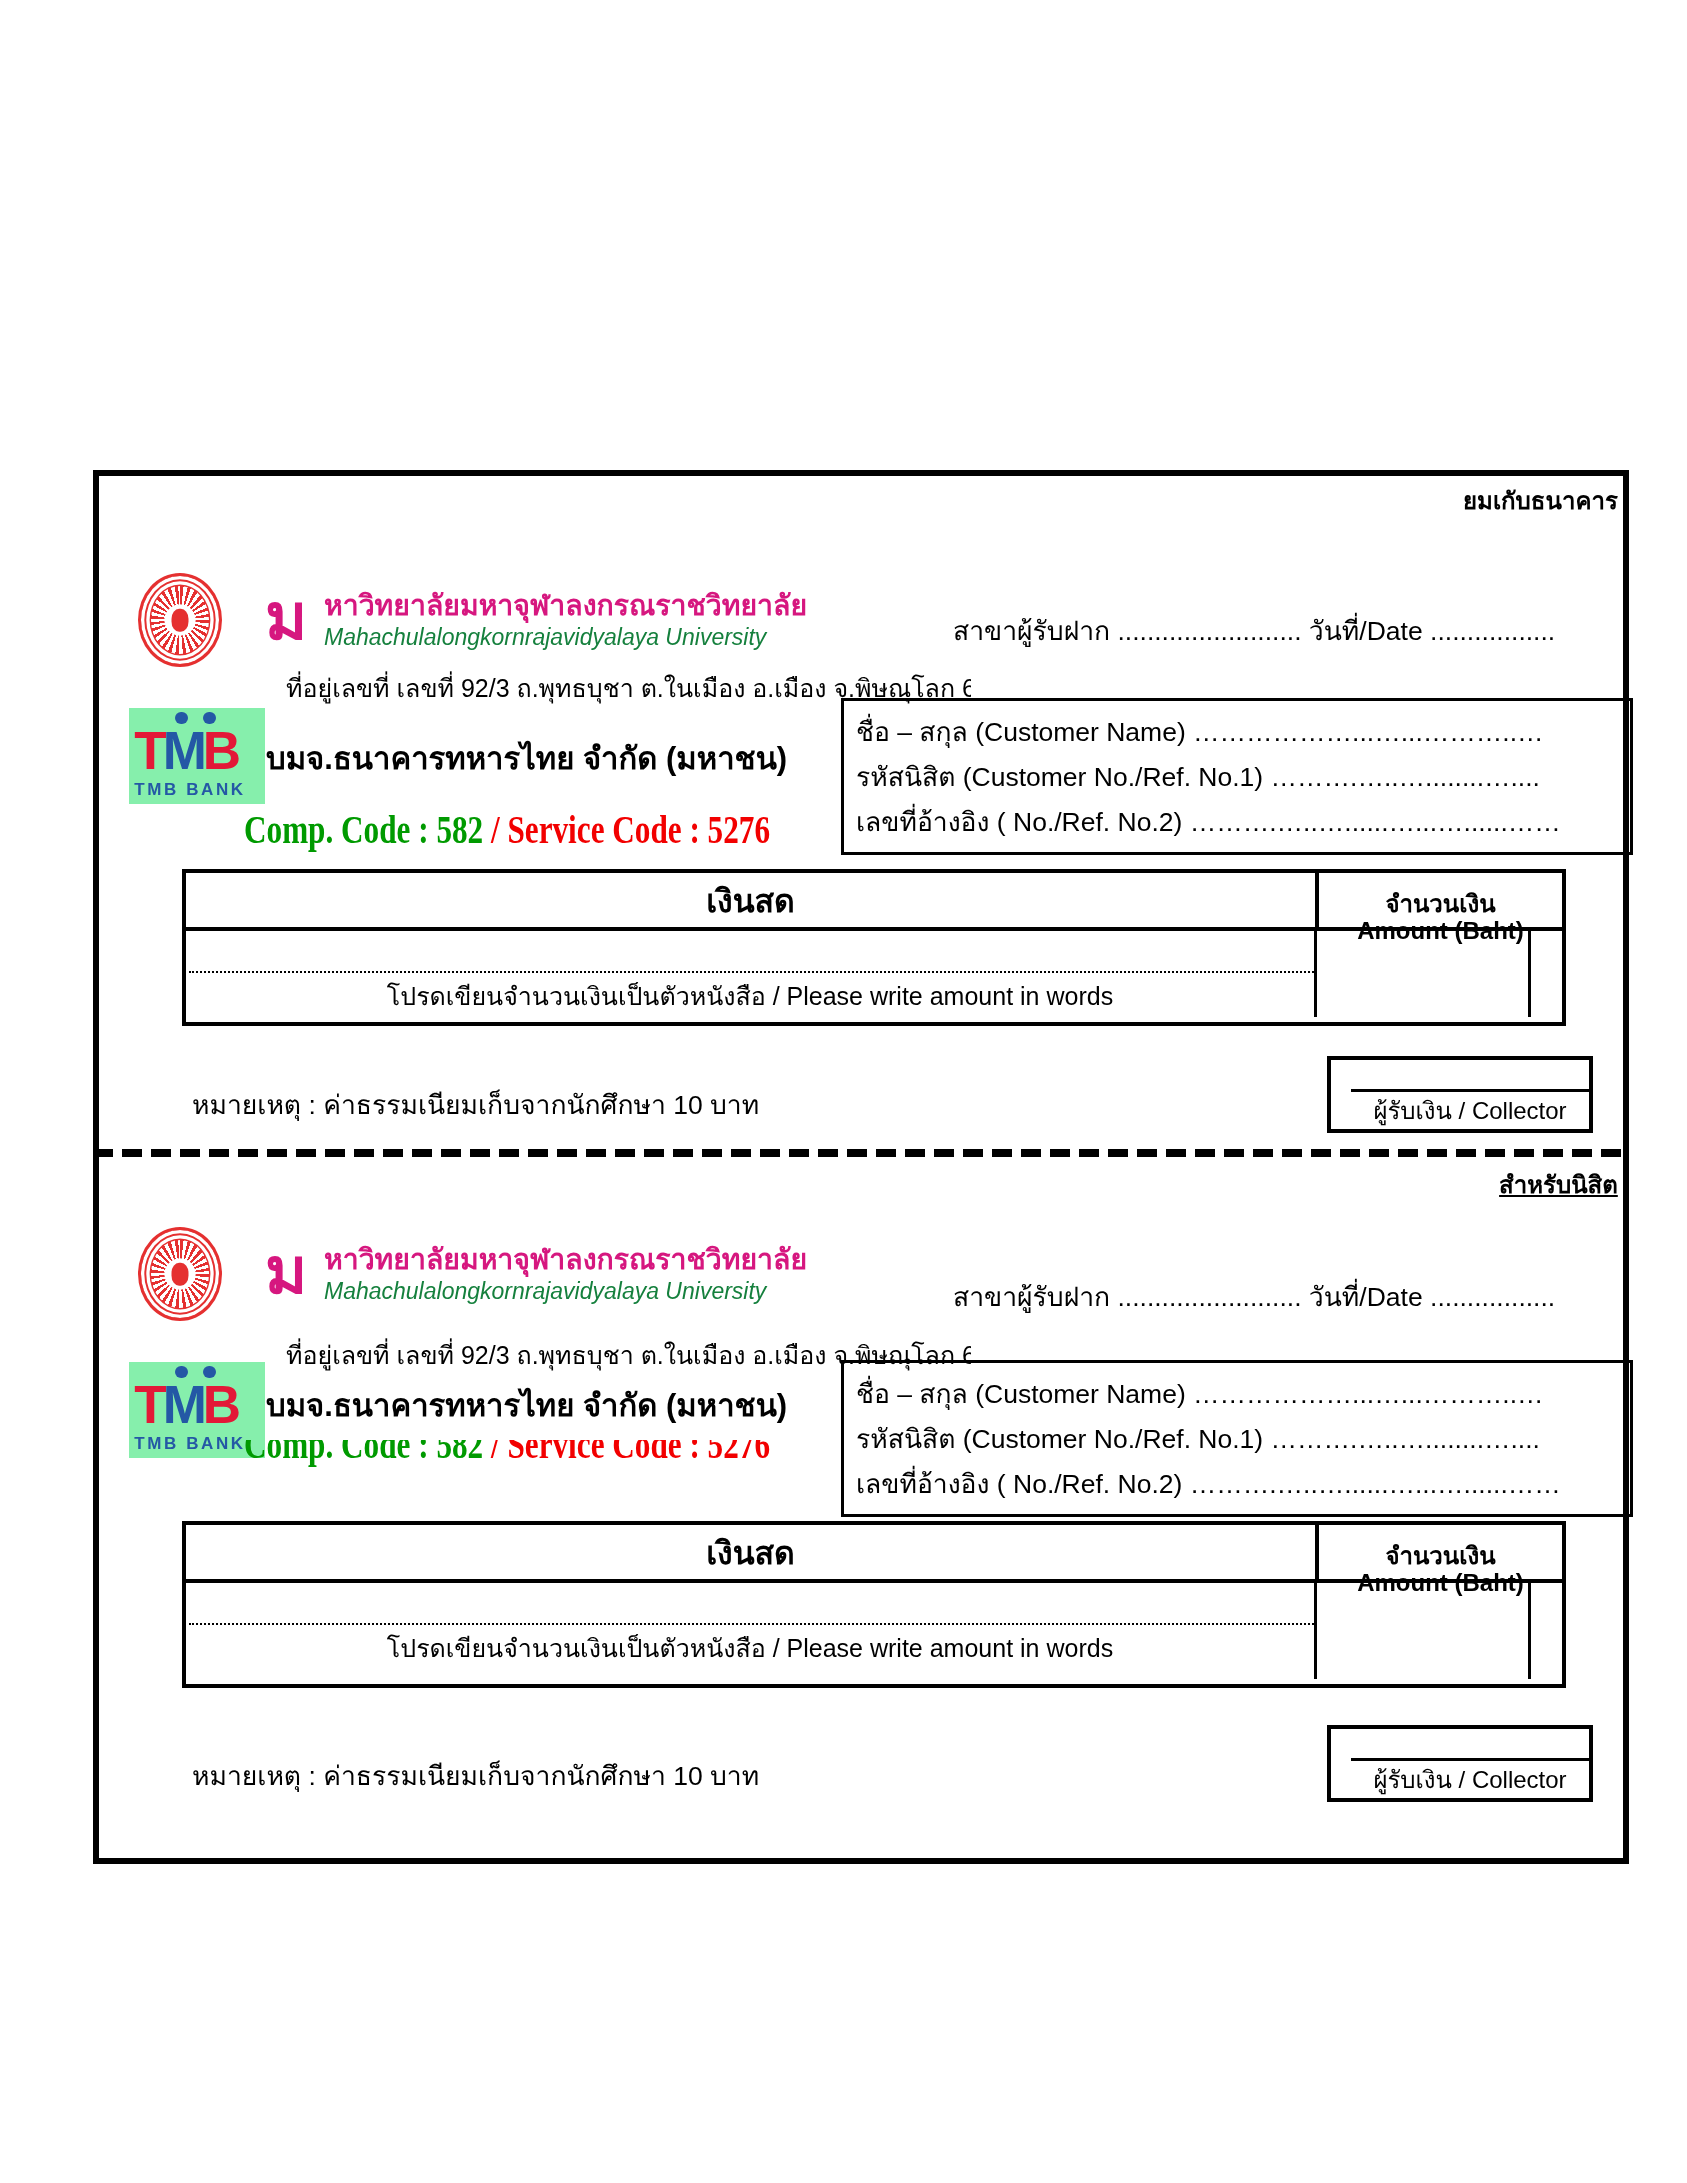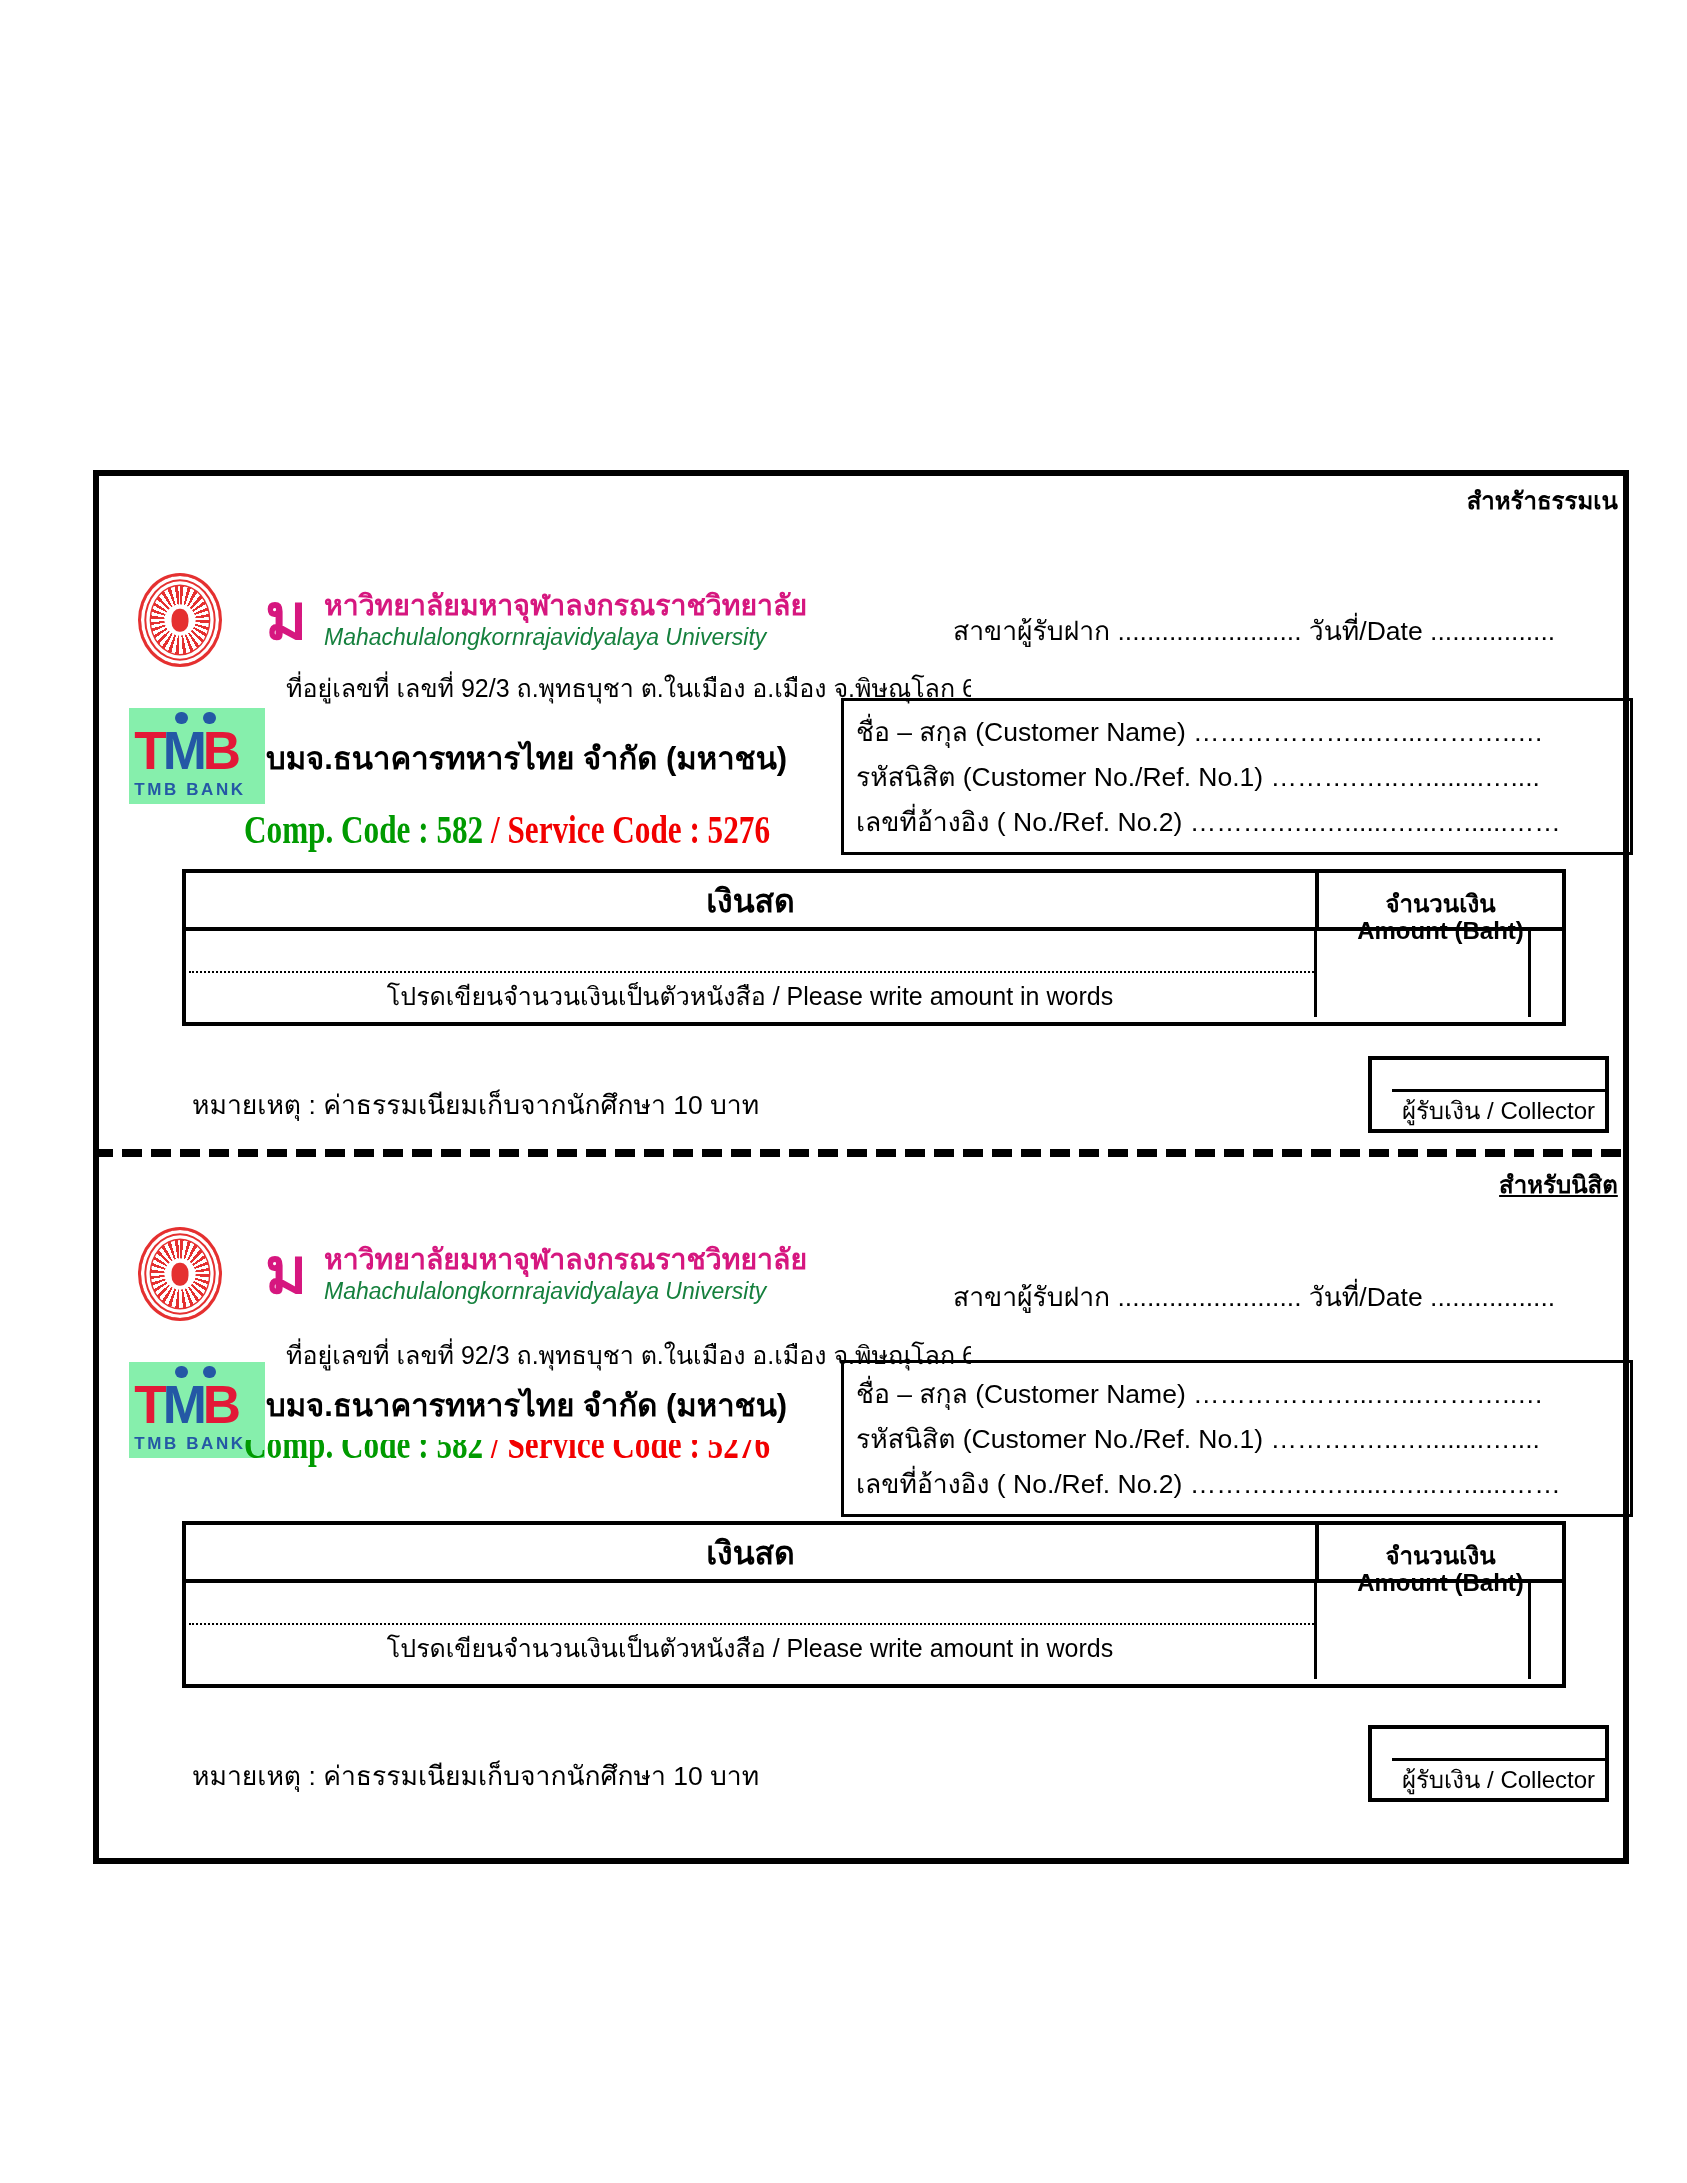--- a/index.html
+++ b/index.html
@@ -129,34 +129,34 @@
     position:absolute; left:0; top:45px; width:1128px; text-align:center;
     font-size:25px;
   }
 
   
   .note-line { left:99px; font-size:26.5px; white-space:nowrap; }
   #slip1 .note-line { top:614px; }
   #slip2 .note-line { top:599px; }
 
   
-  .collector-box { left:1275px; width:241px; border:4px solid #000;padding-left:20px; }
+  .collector-box { left:1234px; width:266px; border:4px solid #000;padding-left:20px; }
   #slip1 .collector-box { top:586px; }
   #slip2 .collector-box { top:569px; }
   .coll-sign-area { height:32px; border-bottom:3.3px solid #000; }
   .coll-label { height:37px; display:flex; align-items:center; justify-content:center; font-size:24px; white-space:nowrap; }
 </style>
 </head>
 <body>
 
 <div class="page-border"></div>
 
 <section class="slip" id="slip1">
 
-  <div class="abs copy-label">สำหรัาธรรมเน</div>
+  <div class="abs copy-label">ยมเกับธนาคาร</div>
 
   <div class="abs uni-row">
     <div class="seal"></div>
     <div class="uni-initial">ม</div>
     <div class="uni-names">
       <div class="uni-thai">หาวิทยาลัยมหาจุฬาลงกรณราชวิทยาลัย</div>
       <div class="uni-eng">Mahachulalongkornrajavidyalaya University</div>
     </div>
   </div>
 

